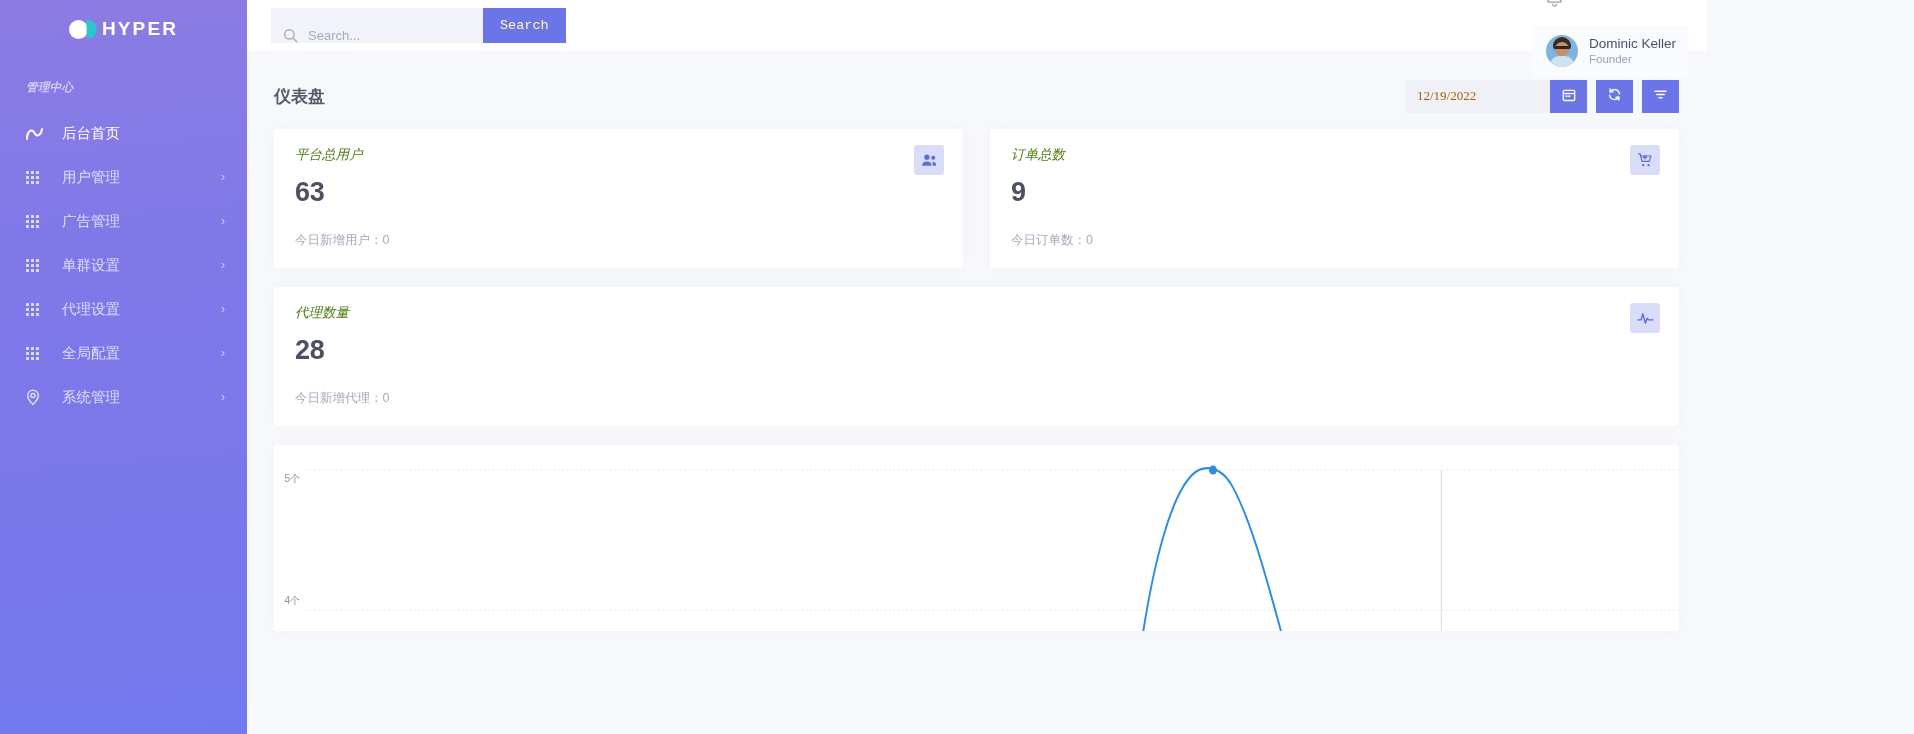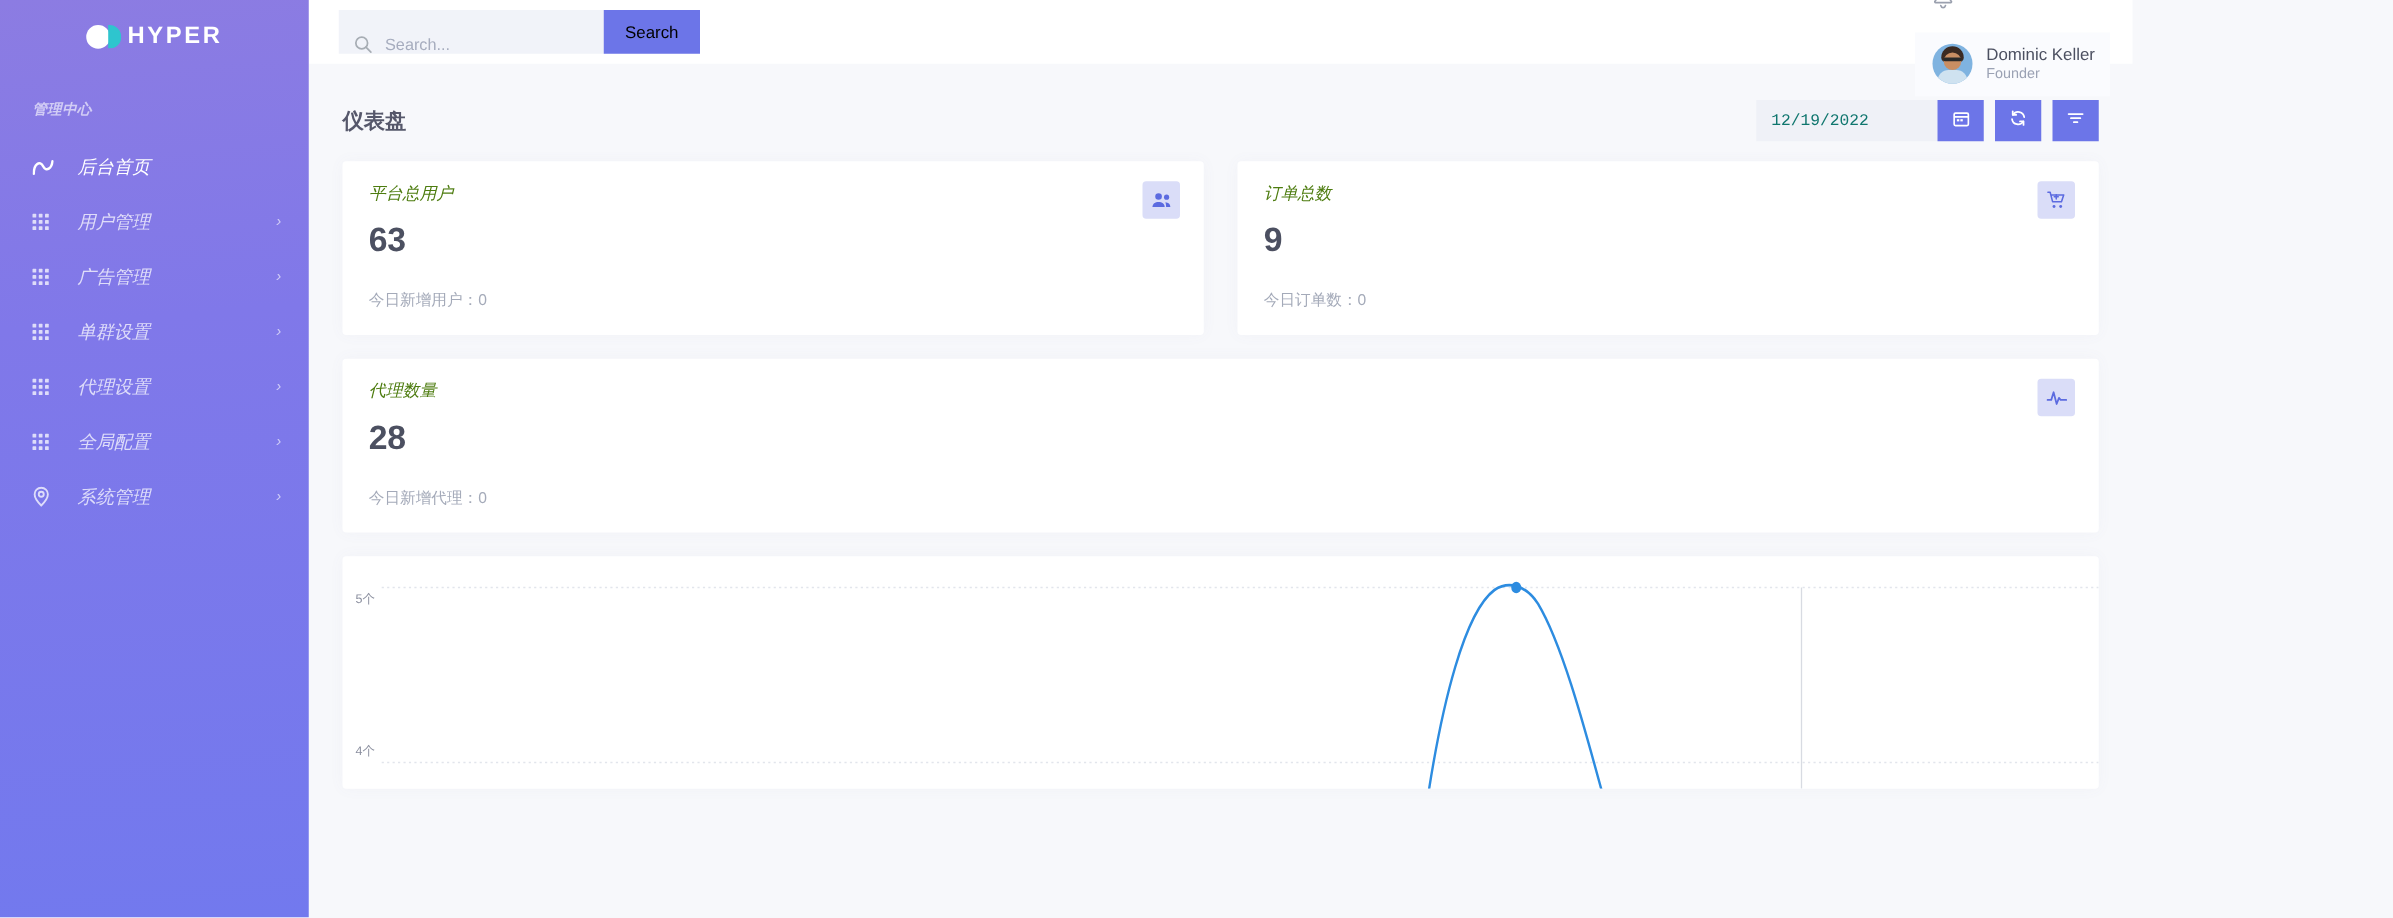--- a/index.html
+++ b/index.html
@@ -36,21 +36,21 @@
   }
   .nav-section-title {
     color: rgba(255,255,255,0.62);
     font-size: 11.5px; font-weight: bold;
     padding: 0 0 0 26px; margin-top: 22px; letter-spacing: .4px; font-style: italic;
   }
   .nav { margin-top: 16px; }
   .nav-item {
     height: 44px; display: flex; align-items: center;
     padding: 0 22px 0 26px; cursor: pointer; position: relative;
-    color: rgba(255,255,255,0.74); font-size: 14.5px; font-style: italic;
+    color: rgba(255,255,255,0.74); font-size: 14.5px;
   }
   .nav-item.active { color: #FFFFFF; }
   .nav-item .nav-ico {
     width: 22px; flex: 0 0 22px; display: flex; align-items: center;
     justify-content: flex-start;
   }
   .nav-item .nav-label { margin-left: 14px; flex: 1; }
   .nav-item .nav-arrow { font-size: 12px; opacity: .85; }
   .grid-ico {
     display: grid; grid-template-columns: repeat(3, 3px);
@@ -71,22 +71,22 @@
     display: flex; align-items: flex-end; padding-left: 12px;
   }
   .search-ico { width: 15px; height: 15px; flex: 0 0 15px; opacity: .55; }
   .search-input {
     border: none; outline: none; background: transparent; flex: 1;
     font-size: 13px; color: #6c757d; padding-left: 10px;
     font-family: inherit;
   }
   .search-input::placeholder { color: #A6ACBE; }
   .search-btn {
-    height: 35px; padding: 0 17px; background: #6C75E8; color: #000000;
-    border: none; font-size: 13.5px; cursor: pointer; font-family: Liberation Sans, sans-serif;
+    height: 35px; padding: 0 17px; background: #6C75E8; color: #fef9c3;
+    border: none; font-size: 13.5px; cursor: pointer; font-family: Liberation Mono, monospace;
   }
   .topbar-right { display: flex; align-items: flex-start; flex-direction: column; }
   .bell-btn {
     width: 46px; height: 51px; display: flex; align-items: center;
     justify-content: center; position: relative; cursor: pointer; background: none; border: none;
   }
   .bell-dot {
     position: absolute; top: 12px; right: 13px; width: 8px; height: 8px;
     background: #F1556C; border-radius: 50%;
   }
@@ -108,21 +108,21 @@
 
   .pagehead {
     display: flex; align-items: center; justify-content: space-between;
     padding: 20px 27px 0 27px; height: 70px; flex: 0 0 70px;
   }
   .page-title { font-size: 17px; color: #56586B; font-weight: bold; }
   .pagehead-tools { display: flex; align-items: center; gap: 9px; }
   .date-group { display: flex; align-items: flex-start; }
   .date-input {
     width: 145px; height: 33px; background: #EFF1F7; border: none; outline: none;
-    font-size: 13px; color: #0f766e; padding: 0 12px; font-family: Liberation Mono, monospace;
+    font-size: 13px; color: #a16207; padding: 0 12px; font-family: Liberation Serif, serif;
   }
   .tool-btn {
     width: 33px; height: 33px; background: #6C75E8; border: none; cursor: pointer;
     display: flex; align-items: center; justify-content: center; color: #FFFFFF;
   }
   .tool-btn.sq { width: 37px; }
 
   .content { flex: 1; padding: 8px 27px 0 27px; overflow: hidden; }
   .cards-row { display: flex; gap: 27px; margin-bottom: 19px; }
   .stat-card {

